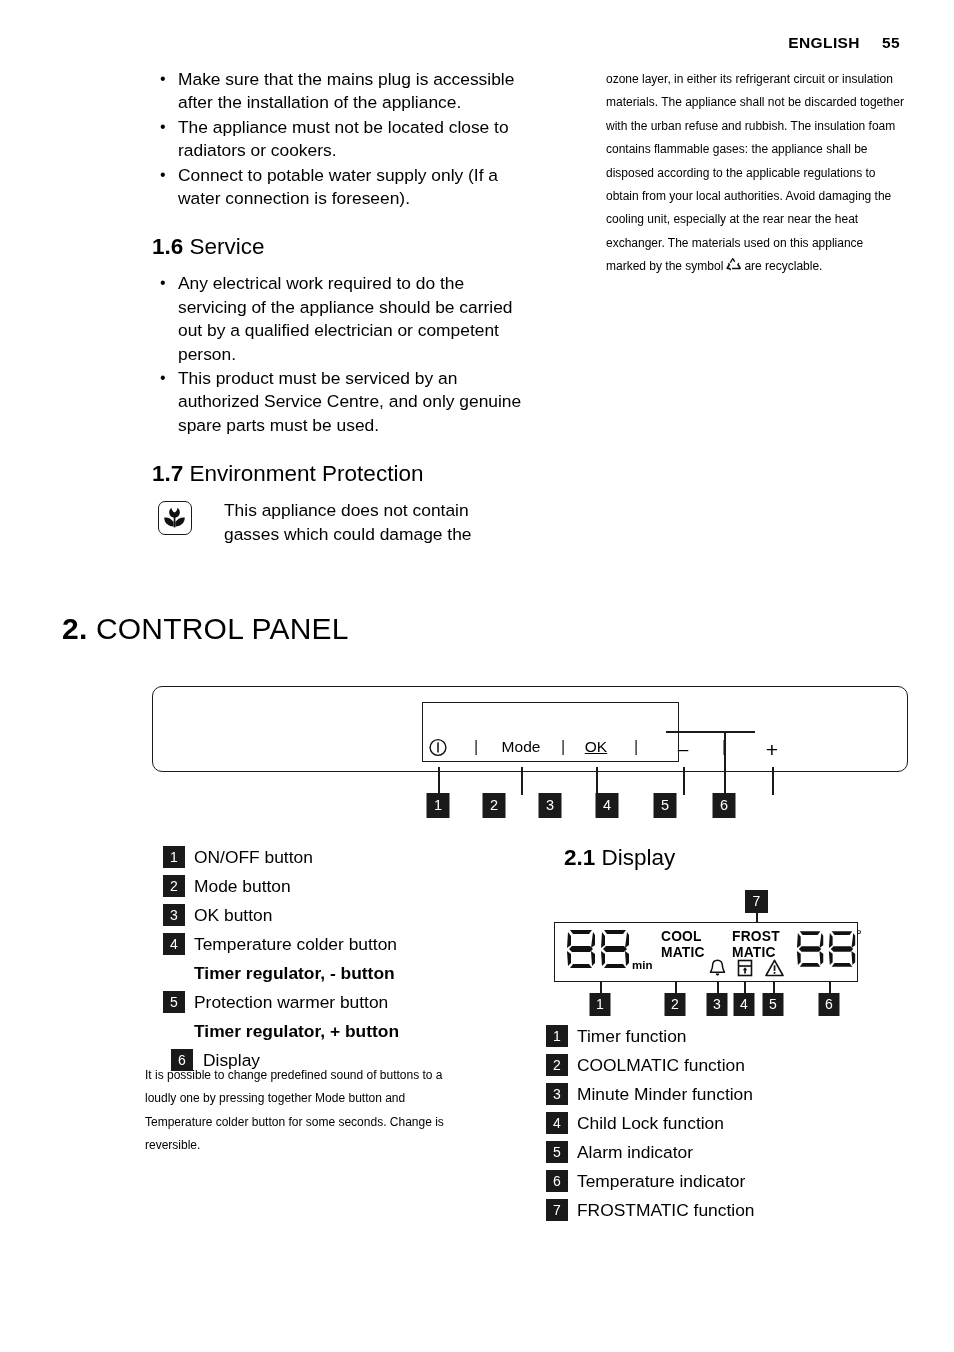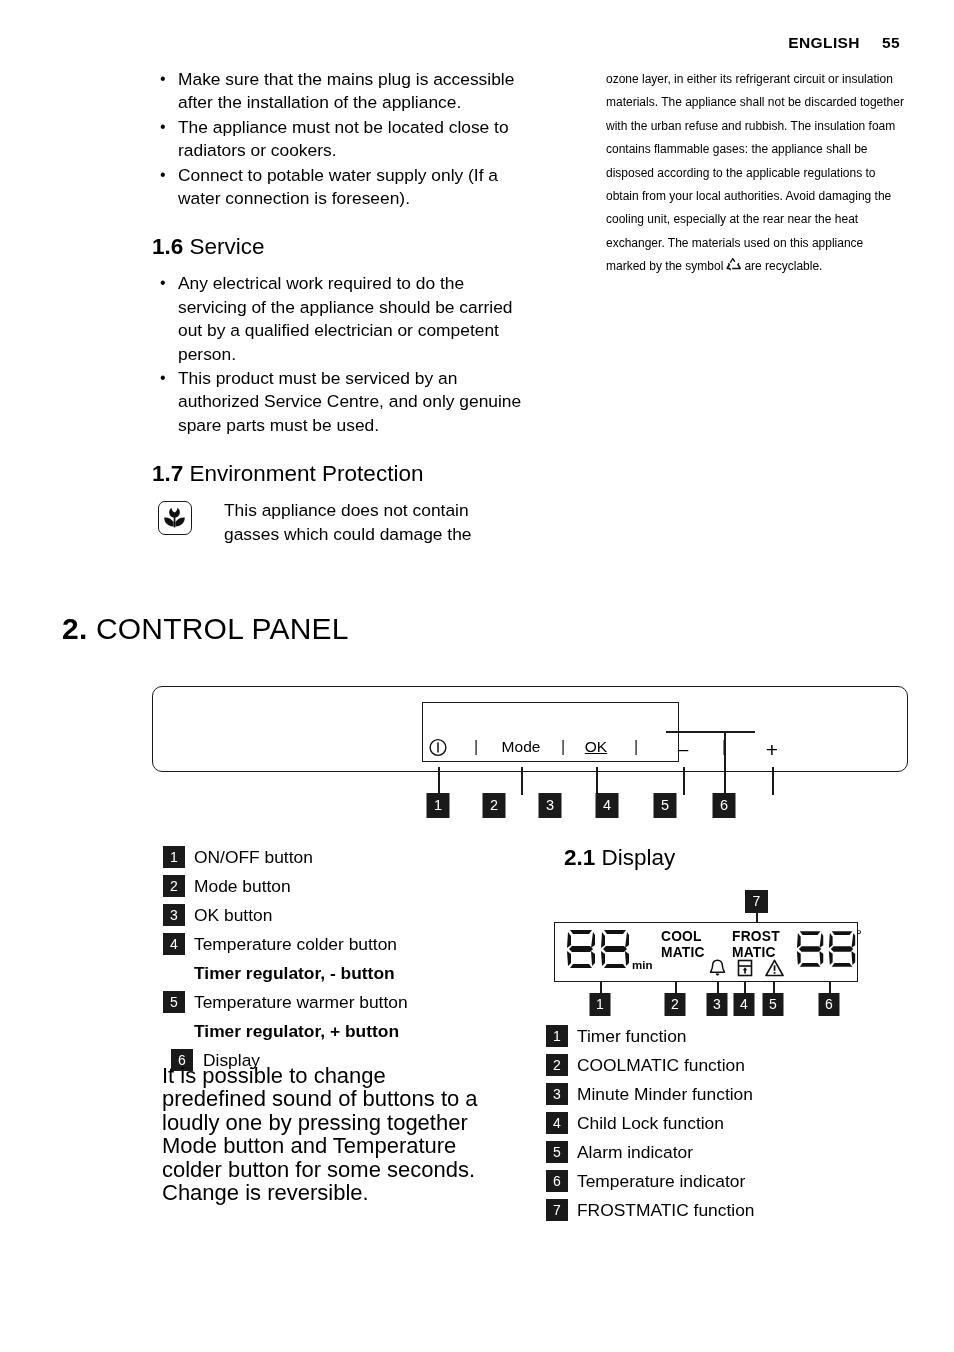--- a/index.html
+++ b/index.html
@@ -227,24 +227,24 @@
     color: #fff;
     font-size: 14px;
     line-height: 22px;
     text-align: center;
     font-weight: 400;
   }
   .legend-row.sub { padding-left: 31px; font-weight: bold; }
 
   .note-para {
     position: absolute;
-    left: 162px;
+    left: 145px;
     top: 1064px;
     width: 330px;
-    font-size: 22px;
+    font-size: 12px;
     line-height: 23.4px;
     font-weight: 300;
   }
 
   
   h2.sec-display {
     position: absolute;
     left: 538px;
     top: 845px;
     font-size: 22.5px;
@@ -456,21 +456,21 @@
     </div>
     <div class="legend-row">
       <span class="lnum">4</span>
       <span>Temperature colder button</span>
     </div>
     <div class="legend-row sub">
       <span>Timer regulator, - button</span>
     </div>
     <div class="legend-row">
       <span class="lnum">5</span>
-      <span>Temperature warmer button</span>
+      <span>Protection warmer button</span>
     </div>
     <div class="legend-row sub">
       <span>Timer regulator, + button</span>
     </div>
     <div class="legend-row">
       <span class="lnum" style="left:8px;">6</span>
       <span style="margin-left:9px;">Display</span>
     </div>
   </div>
 

